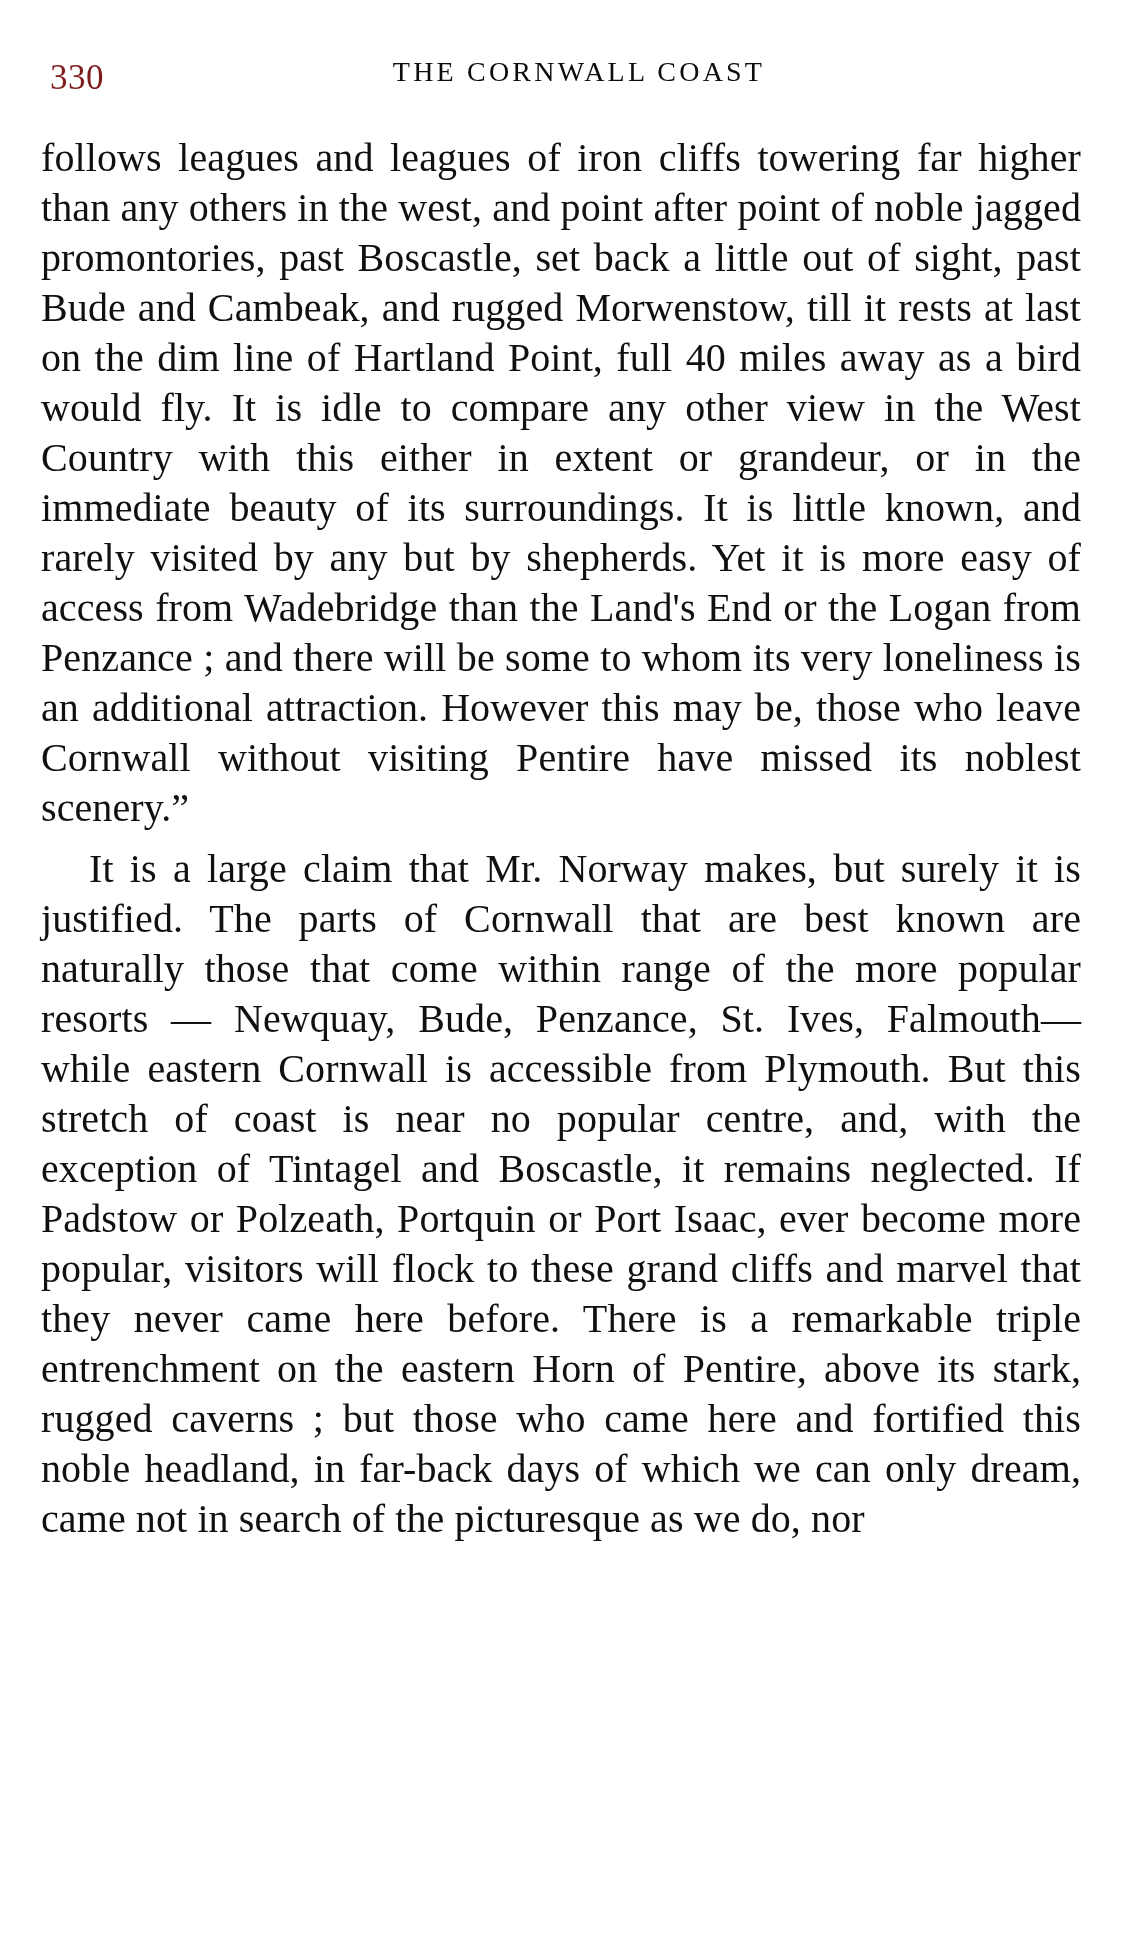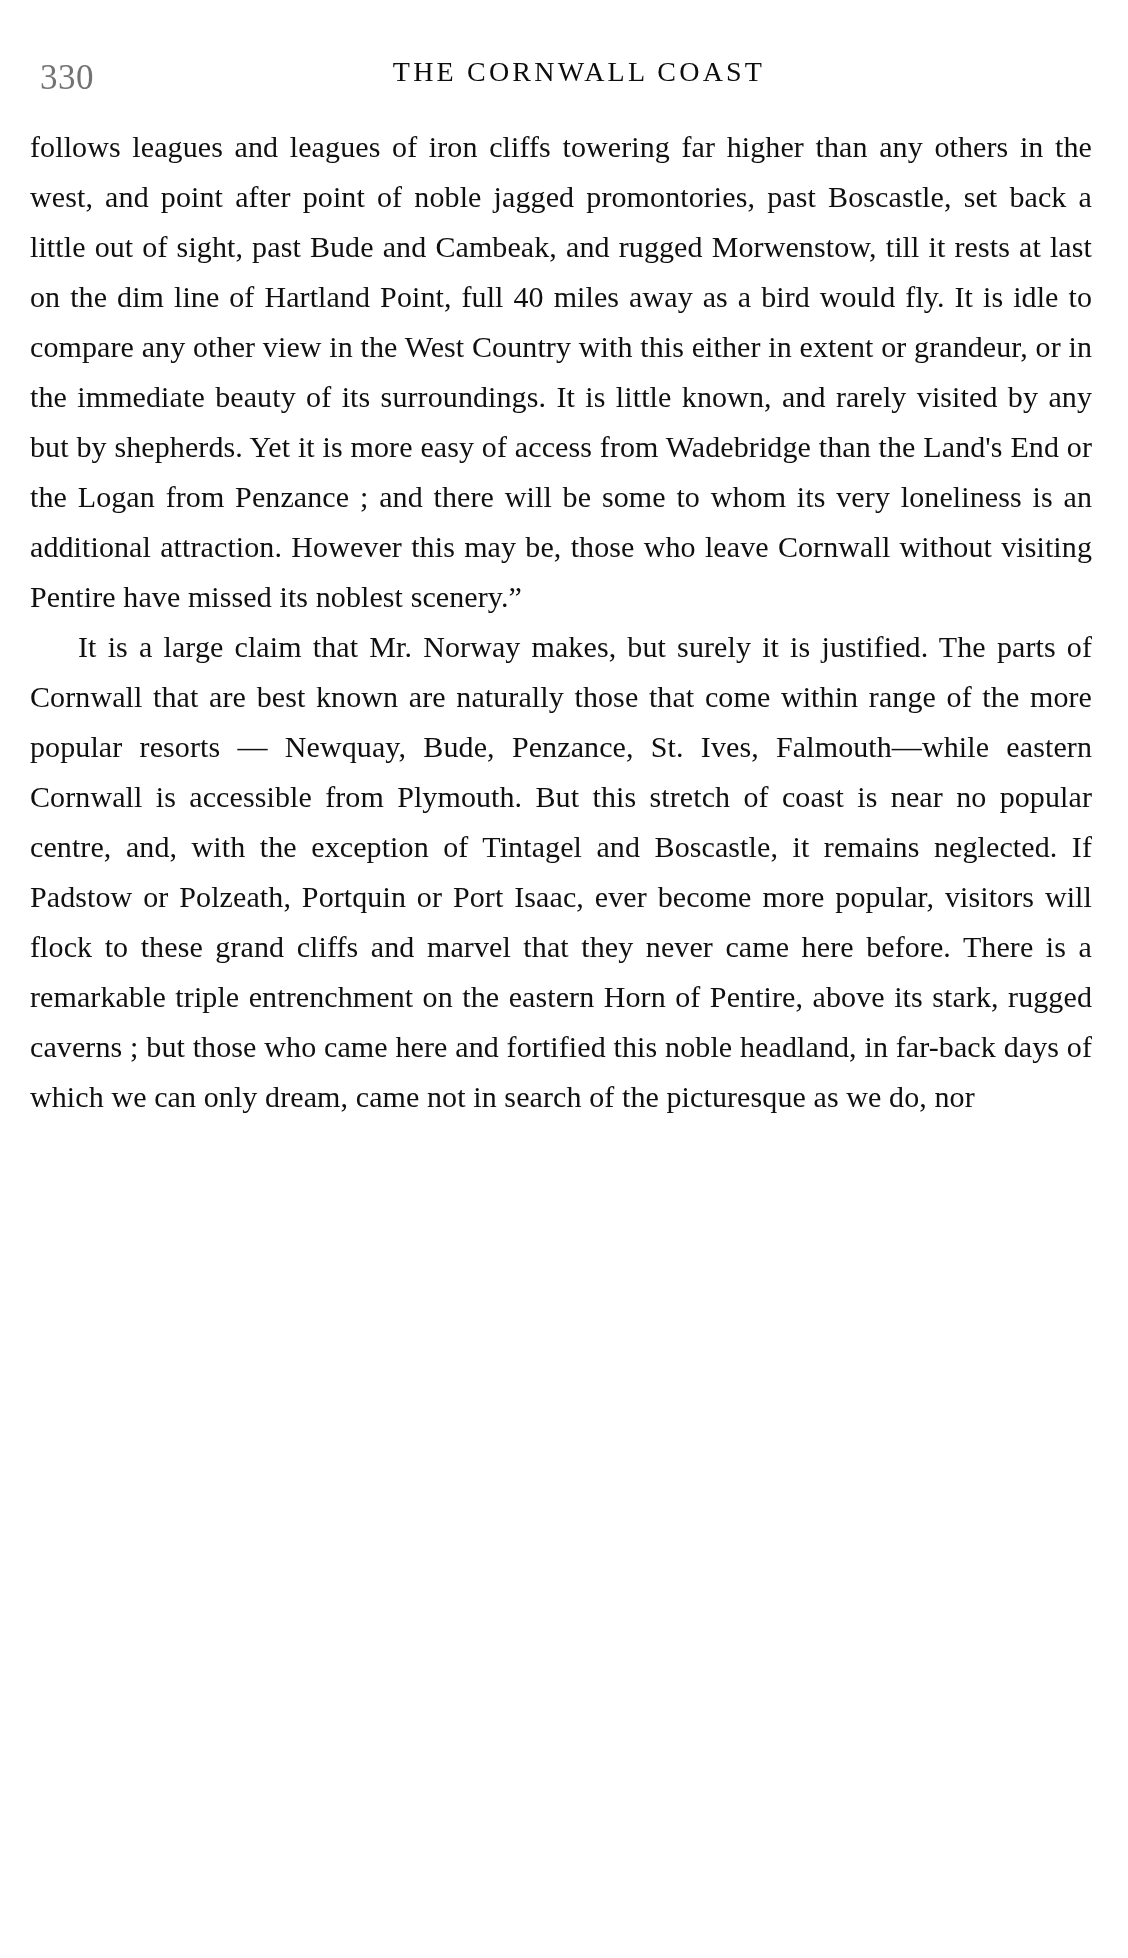--- a/index.html
+++ b/index.html
@@ -26,26 +26,26 @@
     position: absolute;
     top: 28px;
     left: 0;
     width: 1128px;
     height: 60px;
     display: flex;
     align-items: baseline;
   }
   .folio {
     position: absolute;
-    left: 40px;
+    left: 50px;
     top: 30px;
     font-family: "Liberation Serif", serif;
     font-size: 35px;
     letter-spacing: 0.5px;
-    color: #737373;
+    color: #7f1d1d;
   }
   .running-head {
     position: absolute;
     left: 0;
     top: 28px;
     width: 1128px;
     text-align: center;
     font-family: "Liberation Serif", serif;
     font-size: 28px;
     letter-spacing: 3.2px;
@@ -53,22 +53,22 @@
     padding-left: 30px;
     box-sizing: border-box;
   }
   .body-text {
     position: absolute;
     top: 122px;
     left: 30px;
     width: 1062px;
   }
   p.para {
-    margin: 0;
-    font-size: 30px;
+    margin: 11px;
+    font-size: 40px;
     line-height: 50px;
     text-align: justify;
     text-justify: inter-word;
     color: #101010;
     letter-spacing: 0.1px;
     -webkit-hyphens: none;
     hyphens: none;
   }
   p.para.indent {
     text-indent: 48px;

